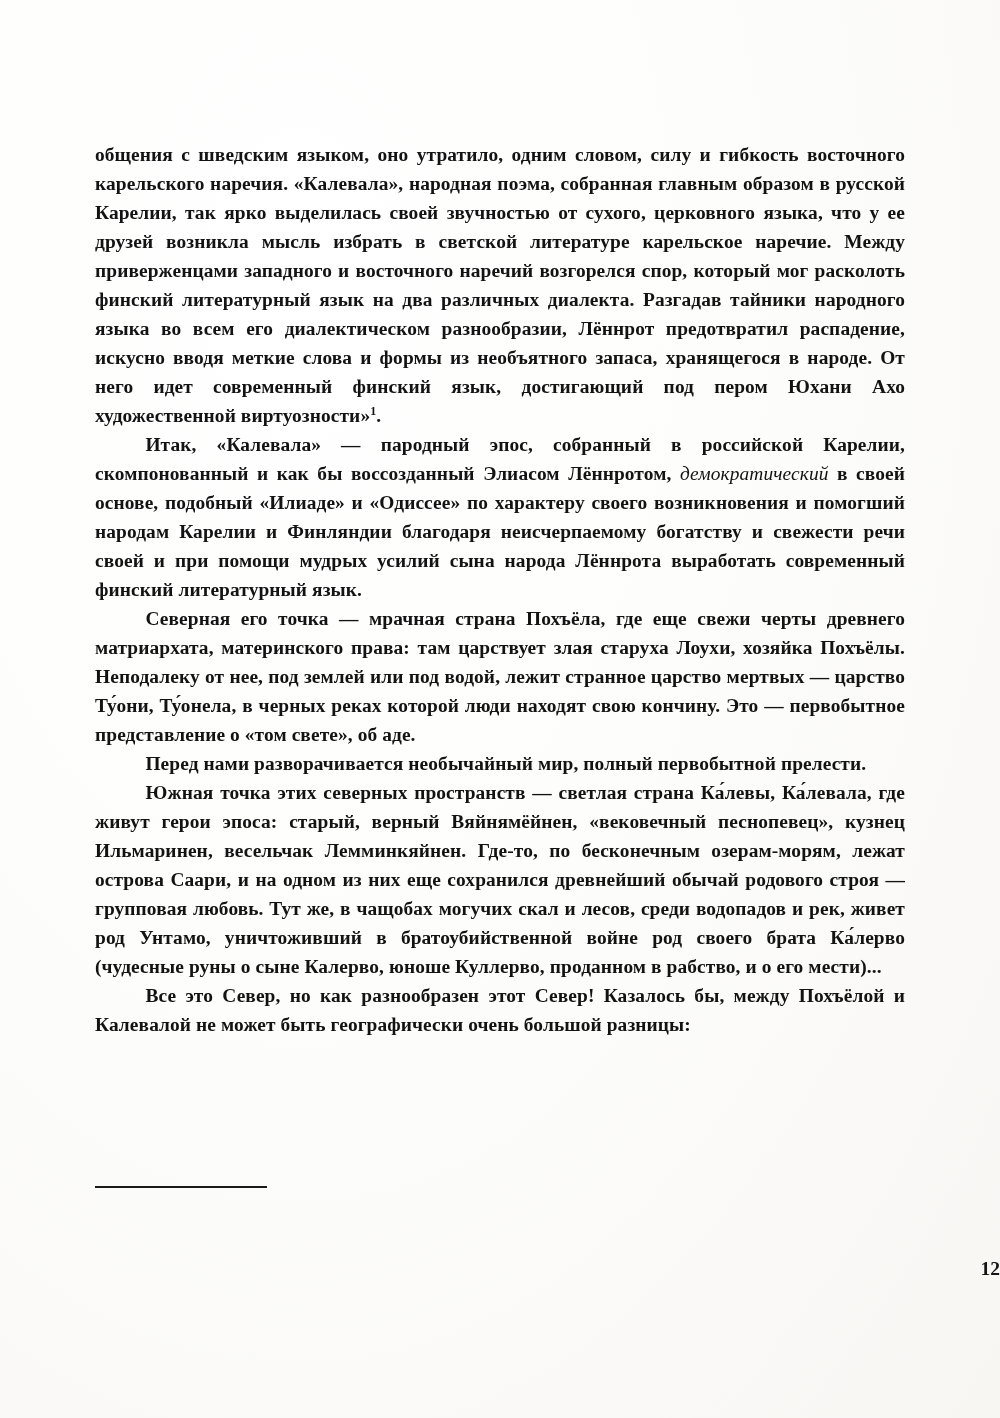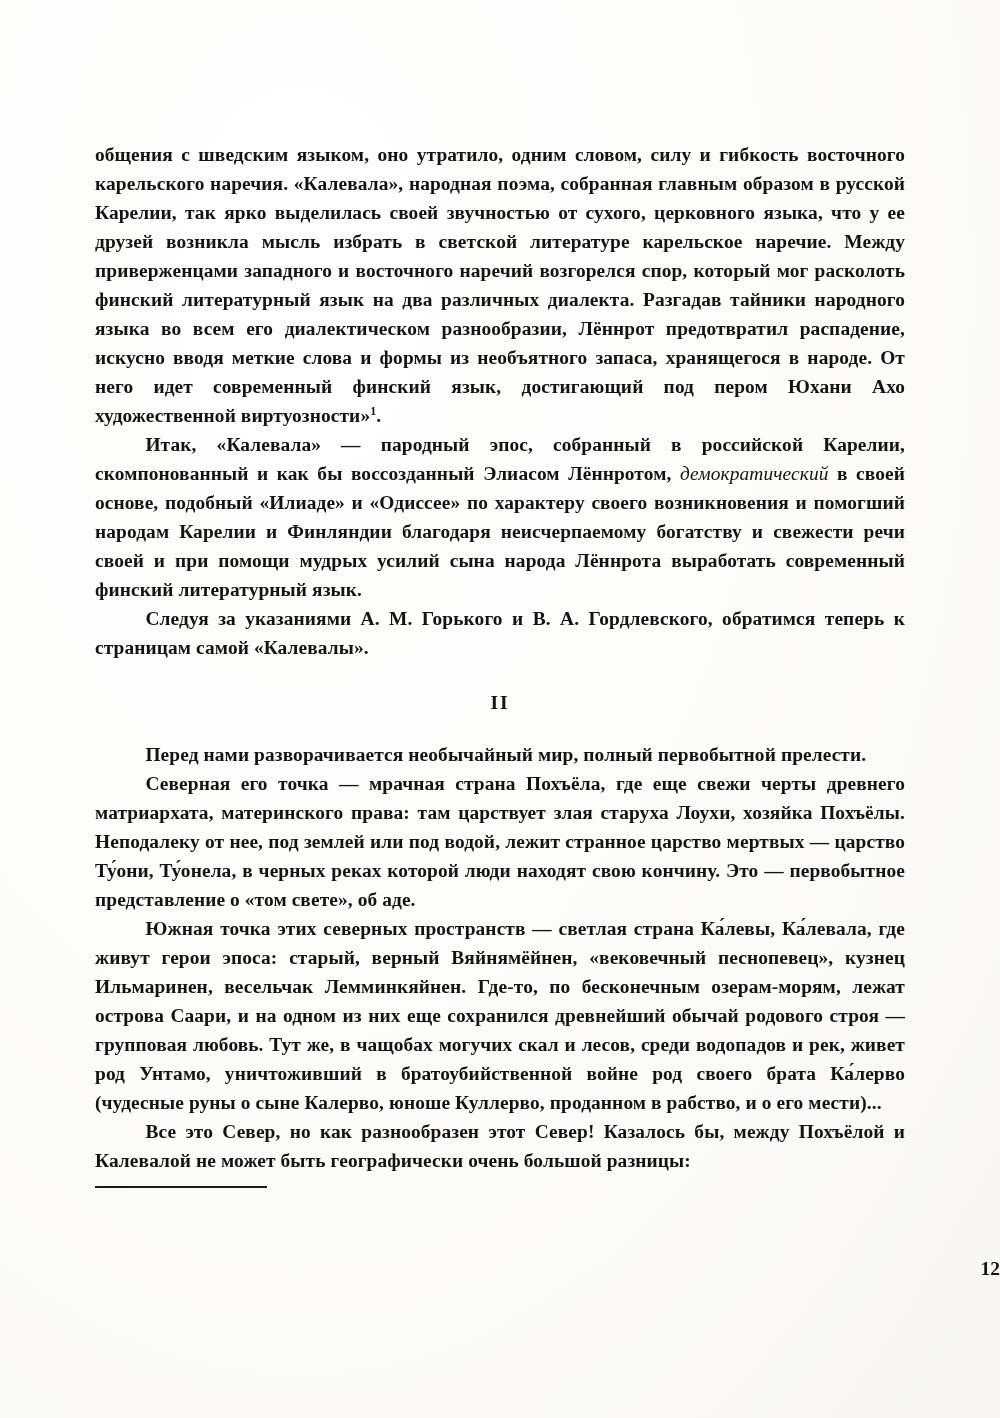--- a/index.html
+++ b/index.html
@@ -116,27 +116,25 @@
 
 <div class="page">
   <div class="paper-tone"></div>
 
   <div class="text-column">
 
     <p class="para"><span>общения с шведским языком, оно утратило, одним словом, силу и гибкость восточного карельского наречия. «Калевала», народная поэма, собранная главным образом в русской Карелии, так ярко выделилась своей звучностью от сухого, церковного языка, что у ее друзей возникла мысль избрать в светской литературе карельское наречие. Между приверженцами западного и восточного наречий возгорелся спор, который мог расколоть финский литературный язык на два различных диалекта. Разгадав тайники народного языка во всем его диалектическом разнообразии, Лённрот предотвратил распадение, искусно вводя меткие слова и формы из необъятного запаса, хранящегося в народе. От него идет современный финский язык, достигающий под пером Юхани Ахо художественной виртуозности»</span><sup class="fn">1</sup><span>.</span></p>
 
     <p class="para indent"><span>Итак, «Калевала» — пародный эпос, собранный в российской Карелии, скомпонованный и как бы воссозданный Элиасом Лённротом, </span><em class="ital">демократический</em><span> в своей основе, подобный «Илиаде» и «Одиссее» по характеру своего возникновения и помогший народам Карелии и Финляндии благодаря неисчерпаемому богатству и свежести речи своей и при помощи мудрых усилий сына народа Лённрота выработать современный финский литературный язык.</span></p>
 
-    <p class="para indent">Следуя за указаниями А. М. Горького и В. А. Гордлевского, обратимся теперь к страницам самой «Калевалы».</p>
 
-    <div class="section-mark">II</div>
+
+    <p class="para indent">Северная его точка — мрачная страна Похъёла, где еще свежи черты древнего матриархата, материнского права: там царствует злая старуха Лоухи, хозяйка Похъёлы. Неподалеку от нее, под землей или под водой, лежит странное царство мертвых — царство Ту́они, Ту́онела, в черных реках которой люди находят свою кончину. Это — первобытное представление о «том свете», об аде.</p>
 
     <p class="para indent">Перед нами разворачивается необычайный мир, полный первобытной прелести.</p>
-
-    <p class="para indent">Северная его точка — мрачная страна Похъёла, где еще свежи черты древнего матриархата, материнского права: там царствует злая старуха Лоухи, хозяйка Похъёлы. Неподалеку от нее, под землей или под водой, лежит странное царство мертвых — царство Ту́они, Ту́онела, в черных реках которой люди находят свою кончину. Это — первобытное представление о «том свете», об аде.</p>
 
     <p class="para indent">Южная точка этих северных пространств — светлая страна Ка́левы, Ка́левала, где живут герои эпоса: старый, верный Вяйнямёйнен, «вековечный песнопевец», кузнец Ильмаринен, весельчак Лемминкяйнен. Где-то, по бесконечным озерам-морям, лежат острова Саари, и на одном из них еще сохранился древнейший обычай родового строя — групповая любовь. Тут же, в чащобах могучих скал и лесов, среди водопадов и рек, живет род Унтамо, уничтоживший в братоубийственной войне род своего брата Ка́лерво (чудесные руны о сыне Калерво, юноше Куллерво, проданном в рабство, и о его мести)...</p>
 
     <p class="para indent last-justify">Все это Север, но как разнообразен этот Север! Казалось бы, между Похъёлой и Калевалой не может быть географически очень большой разницы:</p>
 
   </div>
 
   <div class="footnote-block">
     <div class="footnote-rule"></div>
   </div>

